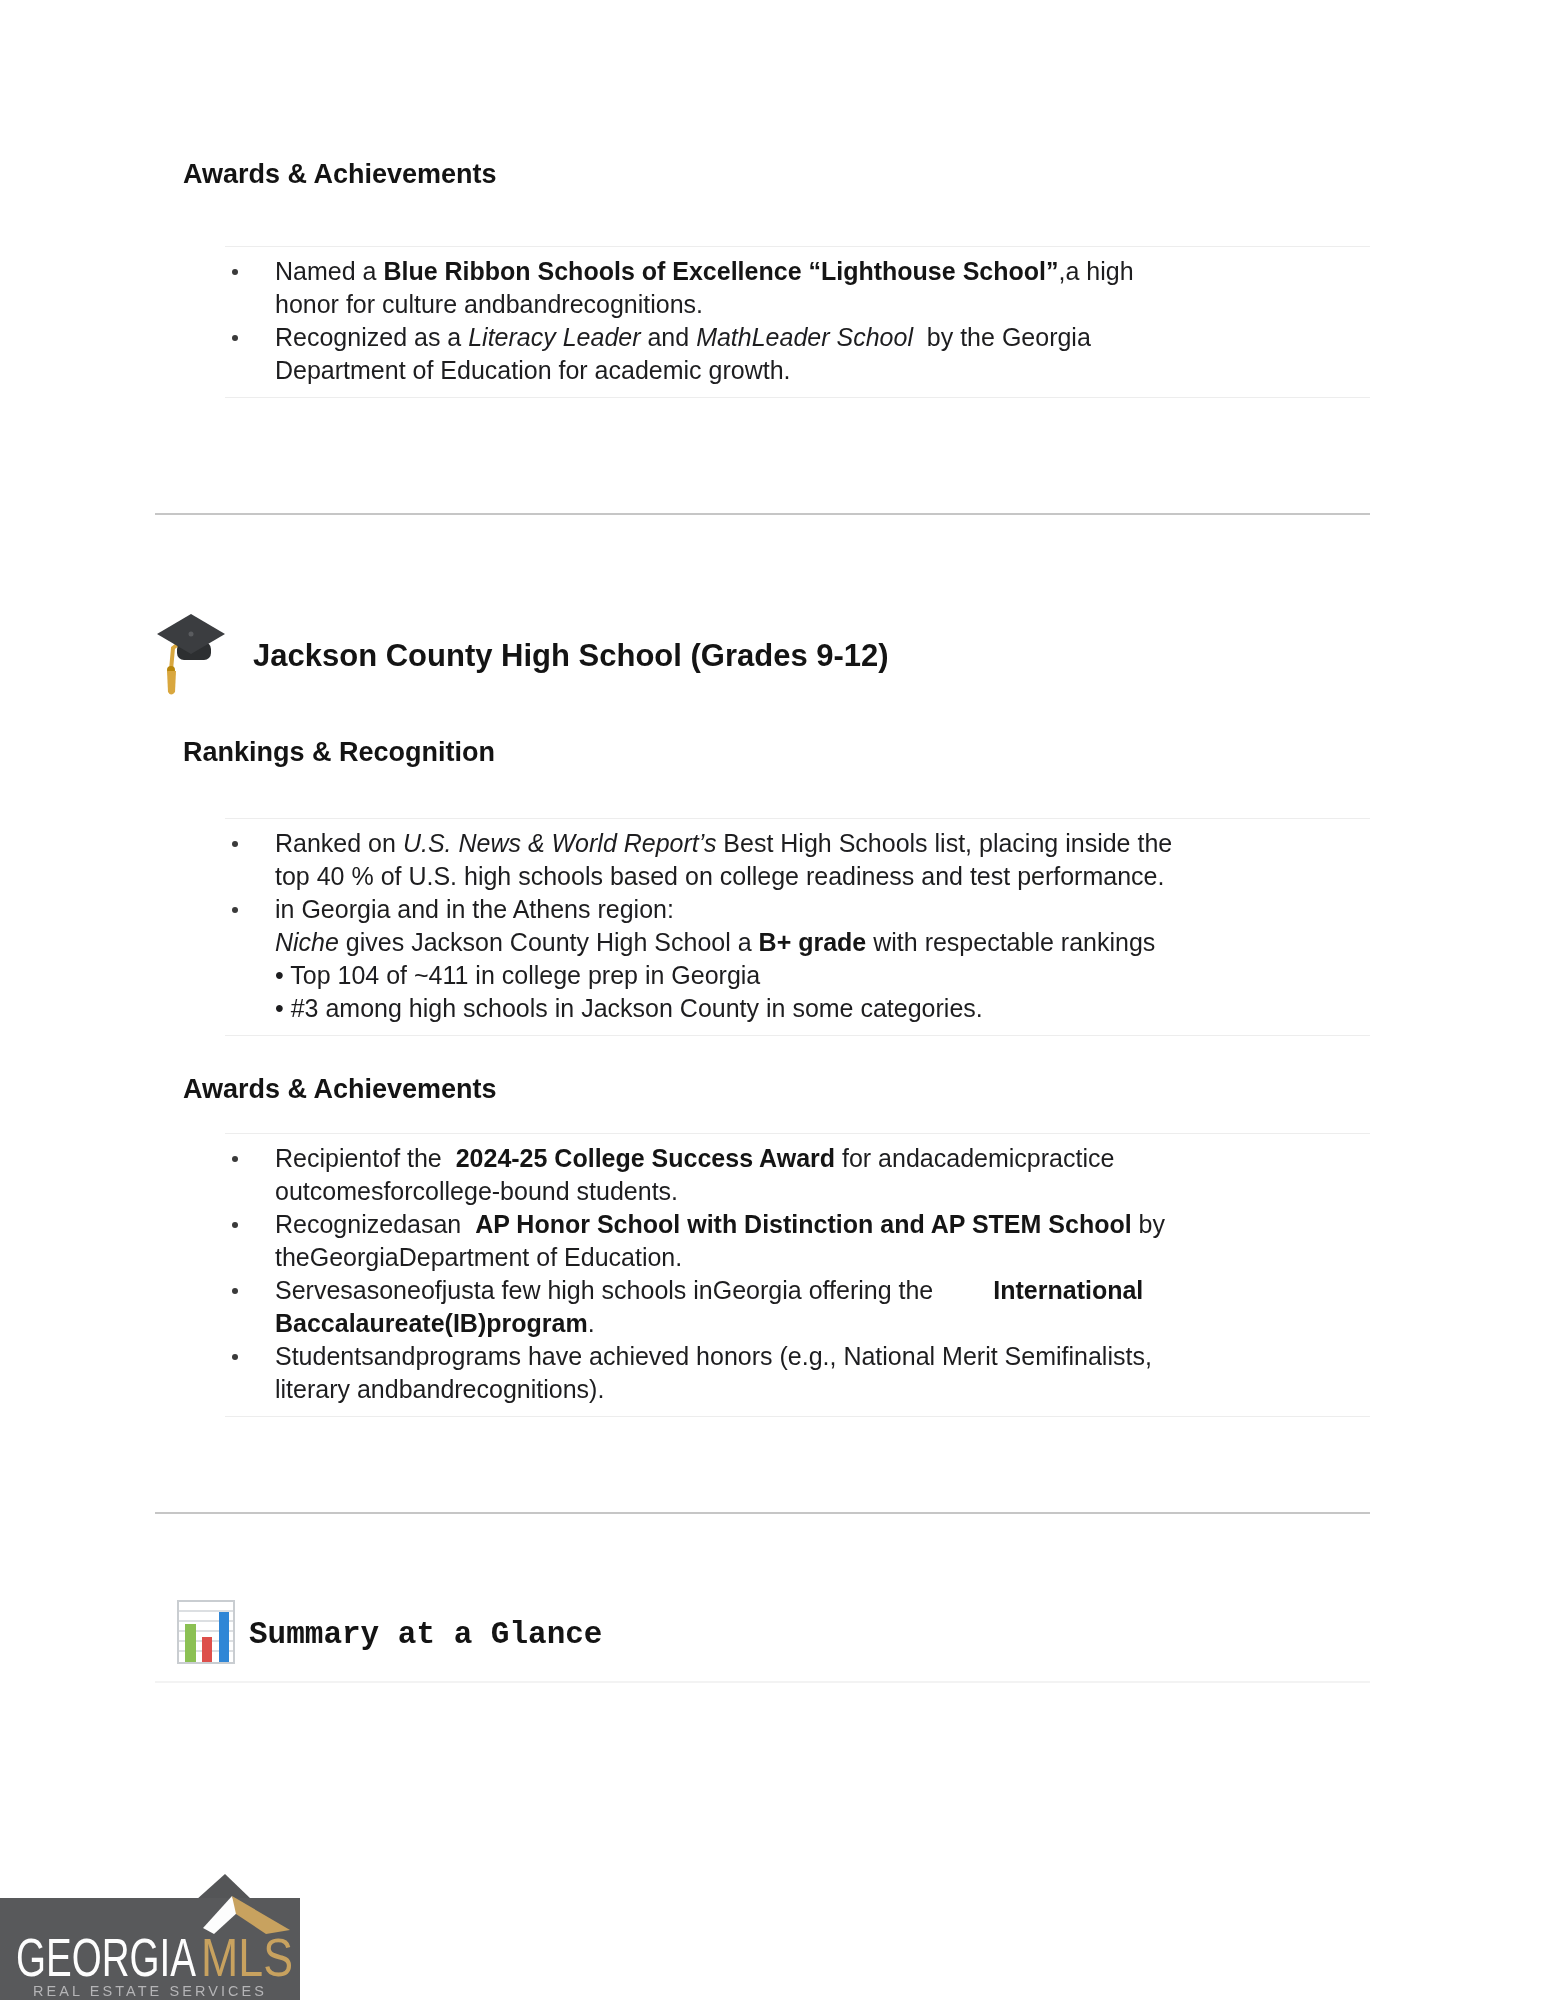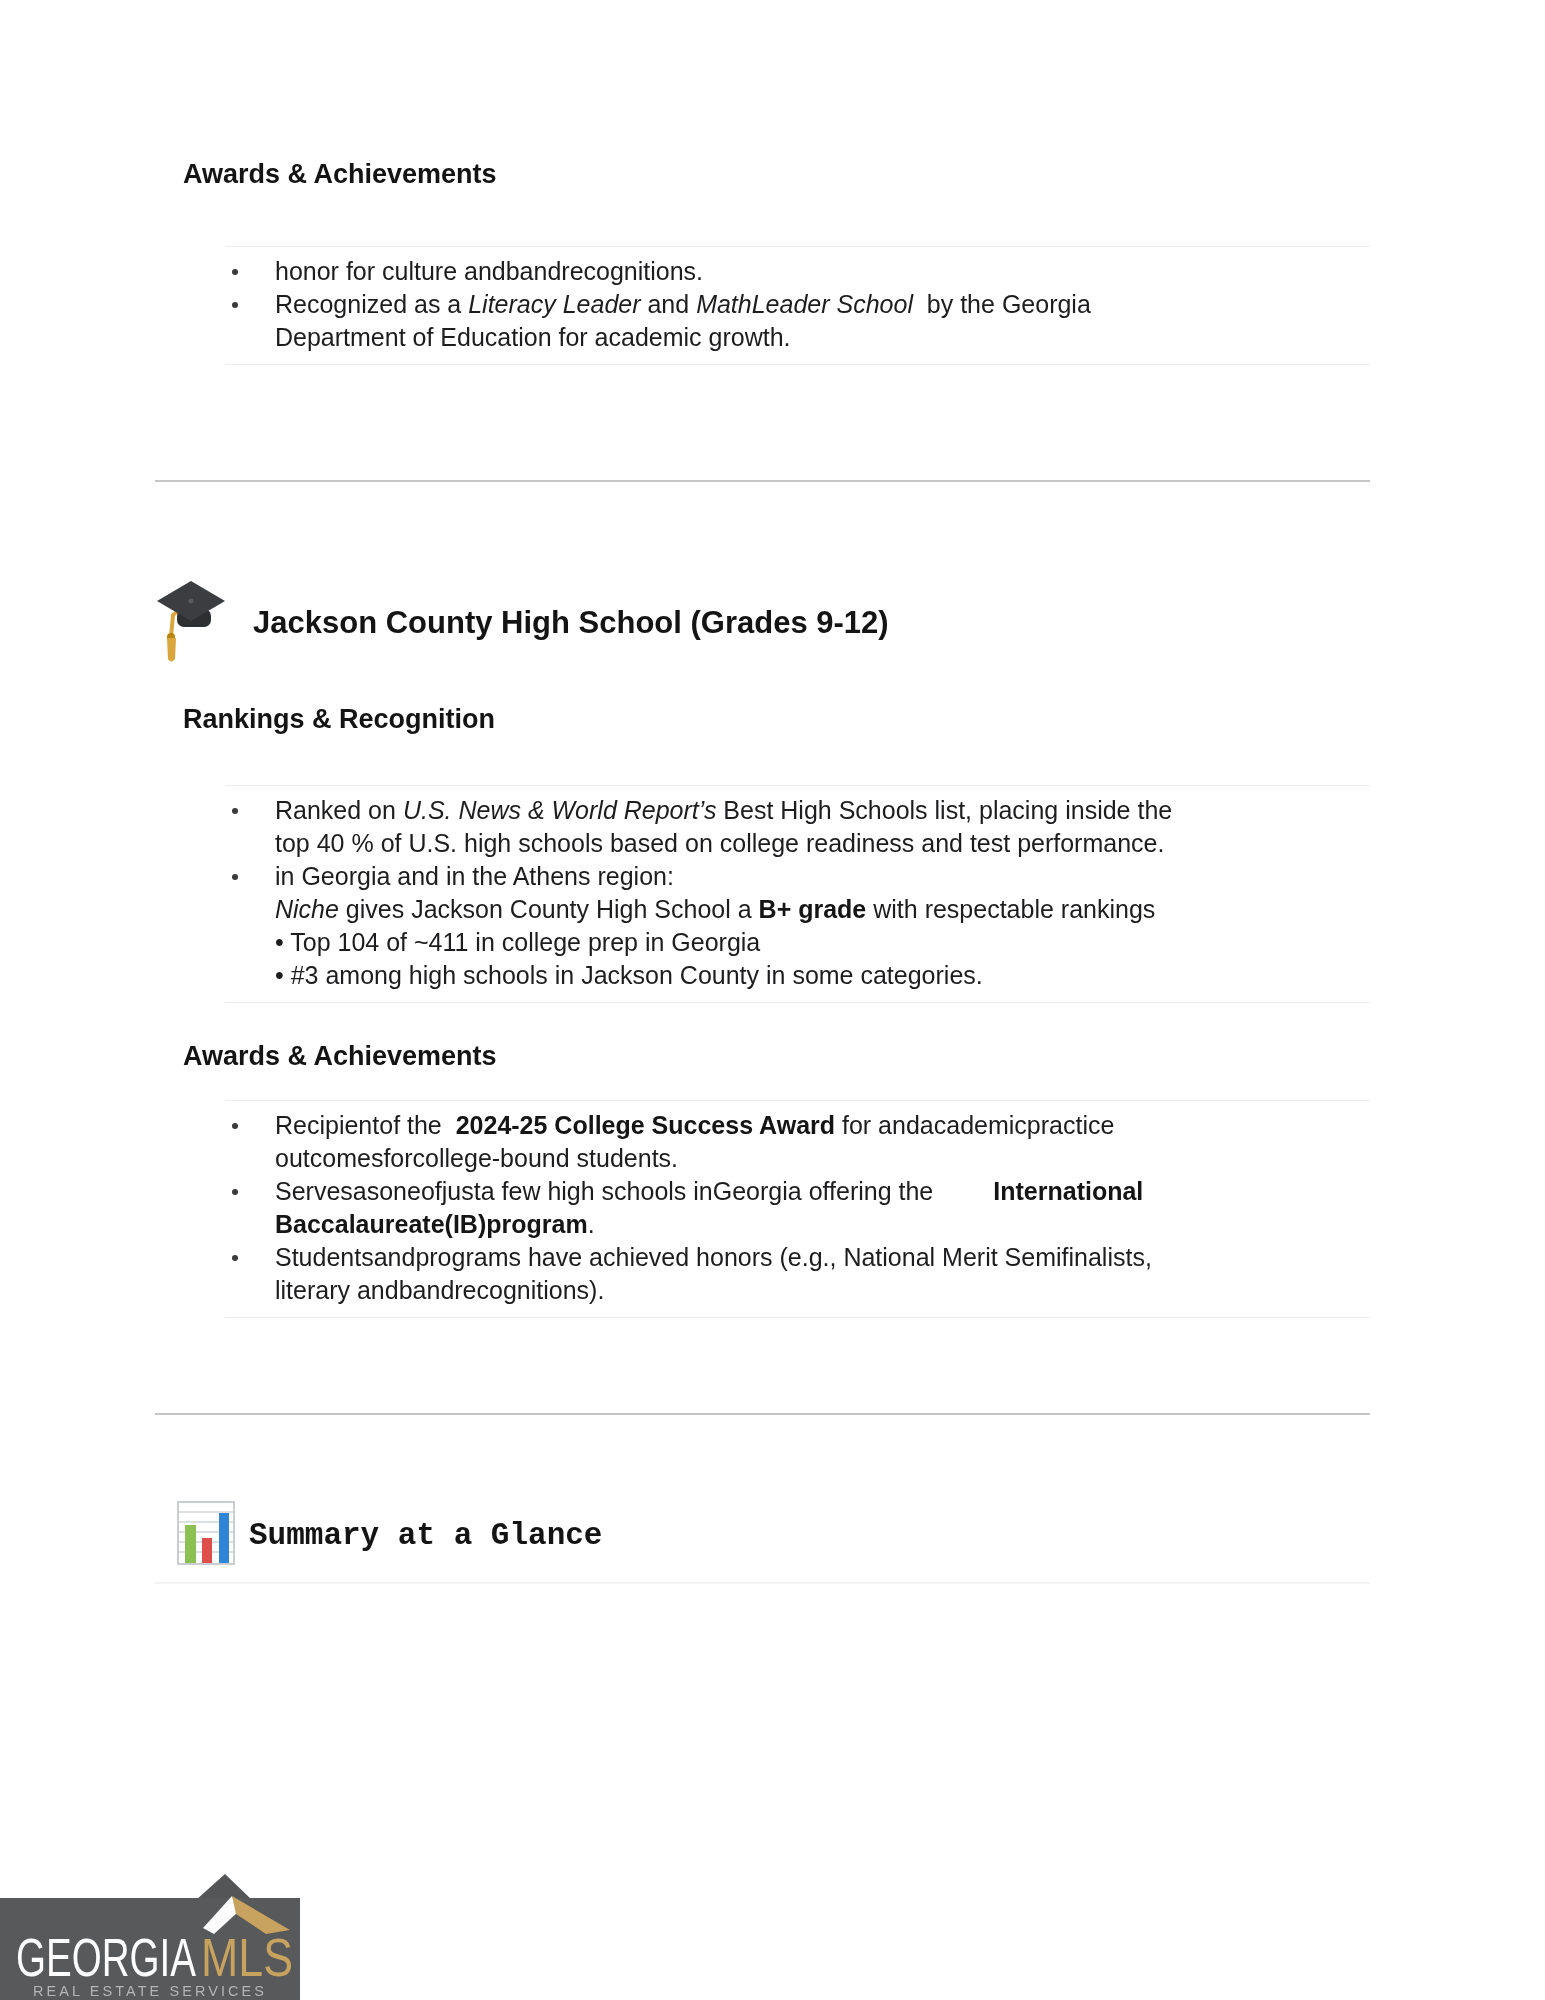--- a/index.html
+++ b/index.html
@@ -59,20 +59,21 @@
 </style>
 </head>
 <body>
 
 <div class="content">
 
   <h3 class="sec-heading first">Awards &amp; Achievements</h3>
 
   <ul class="bullet-block b1">
     <li>
+      <p class="para"><span>Named a </span><b>Blue Ribbon Schools of Excellence “Lighthouse School”</b><span>,a high</span></p>
       <p class="para"><span>honor for culture andbandrecognitions.</span></p>
     </li>
     <li>
       <p class="para"><span>Recognized as a </span><i>Literacy Leader</i><span> and </span><i>MathLeader School</i><span>&nbsp; by the Georgia</span></p>
       <p class="para"><span>Department of Education for academic growth.</span></p>
     </li>
   </ul>
 
   <hr class="rule">
 
@@ -106,20 +107,24 @@
   </ul>
 
   <h3 class="sec-heading mid">Awards &amp; Achievements</h3>
 
   <ul class="bullet-block b3">
     <li>
       <p class="para"><span>Recipientof the&nbsp; </span><b>2024-25 College Success Award</b><span> for andacademicpractice</span></p>
       <p class="para"><span>outcomesforcollege-bound students.</span></p>
     </li>
     <li>
+      <p class="para"><span>Recognizedasan&nbsp; </span><b>AP Honor School with Distinction and AP STEM School</b><span> by</span></p>
+      <p class="para"><span>theGeorgiaDepartment of Education.</span></p>
+    </li>
+    <li>
       <p class="para"><span>Servesasoneofjusta few high schools inGeorgia offering the</span><span class="gap"></span><b>International</b></p>
       <p class="para"><b>Baccalaureate(IB)program</b><span>.</span></p>
     </li>
     <li>
       <p class="para"><span>Studentsandprograms have achieved honors (e.g., National Merit Semifinalists,</span></p>
       <p class="para"><span>literary andbandrecognitions).</span></p>
     </li>
   </ul>
 
   <hr class="rule rule2">

